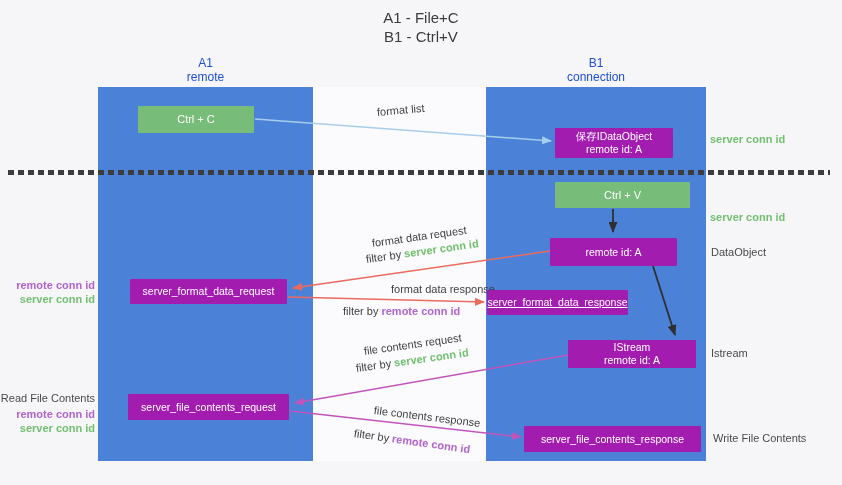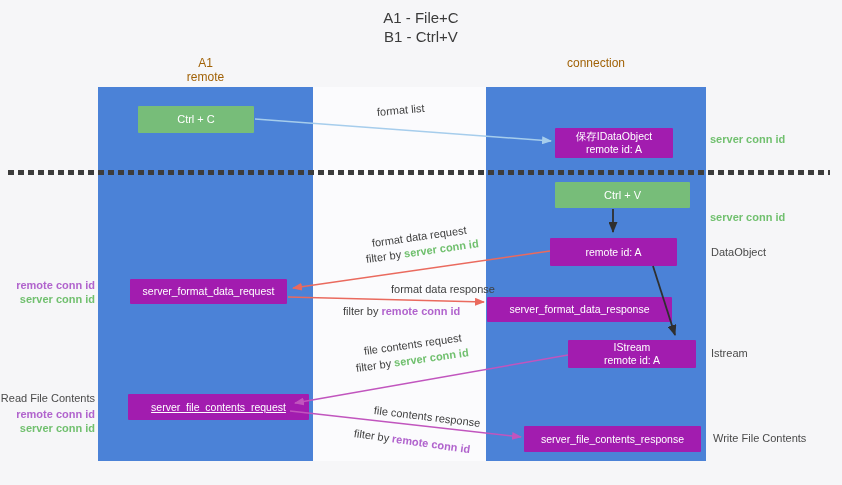--- a/index.html
+++ b/index.html
@@ -18,21 +18,21 @@
     background:#fbfbfd;z-index:0;
   }
   .lane{
     position:absolute;top:87px;height:374px;
     background:#4b82d7;z-index:1;
   }
   .lane-left{left:98px;width:215px;}
   .lane-right{left:486px;width:220px;}
   .lane-header{
     position:absolute;top:56px;z-index:3;
-    text-align:center;font-size:12px;color:#a16207;line-height:14px;
+    text-align:center;font-size:12px;color:#1d4ed8;line-height:14px;
   }
   .lane-header.left{left:98px;width:215px;}
   .lane-header.right{left:486px;width:220px;}
   .title{
     position:absolute;left:0;top:8px;width:842px;z-index:3;
     text-align:center;font-size:15px;color:#3b3b3b;line-height:19px;
   }
   .dotted{
     position:absolute;left:8px;top:170px;width:822px;height:5px;z-index:2;
     background:repeating-linear-gradient(90deg,#3c3c3c 0 6px,transparent 6px 10px);
@@ -72,20 +72,21 @@
   <div class="title">
     <div>A1 - File+C</div>
     <div>B1 - Ctrl+V</div>
   </div>
 
   <div class="lane-header left">
     <div>A1</div>
     <div>remote</div>
   </div>
   <div class="lane-header right">
+    <div>B1</div>
     <div>connection</div>
   </div>
 
   <div class="gap-strip"></div>
   <div class="lane lane-left"></div>
   <div class="lane lane-right"></div>
 
   <div class="dotted"></div>
 
   <div class="node green" style="left:138px;top:106px;width:116px;height:27px;">Ctrl + C</div>
@@ -96,28 +97,28 @@
   </div>
 
   <div class="node green" style="left:555px;top:182px;width:135px;height:26px;">Ctrl + V</div>
 
   <div class="node orange" style="left:550px;top:238px;width:127px;height:28px;">
     <div>remote id: A</div>
   </div>
 
   <div class="node orange" style="left:130px;top:279px;width:157px;height:25px;">server_format_data_request</div>
 
-  <div class="node orange" style="left:487px;top:297px;width:185px;height:25px;">server_format_data_response</div>
+  <div class="node orange" style="left:487px;top:290px;width:141px;height:25px;text-decoration:underline;">server_format_data_response</div>
 
   <div class="node orange" style="left:568px;top:340px;width:128px;height:28px;">
     <div>IStream</div>
     <div>remote id: A</div>
   </div>
 
-  <div class="node orange" style="left:128px;top:394px;width:181px;height:26px;text-decoration:underline;">server_file_contents_request</div>
+  <div class="node orange" style="left:128px;top:394px;width:161px;height:26px;">server_file_contents_request</div>
 
   <div class="node orange" style="left:524px;top:426px;width:177px;height:26px;">server_file_contents_response</div>
 
   <div class="slabel green" style="left:710px;top:133px;">server conn id</div>
   <div class="slabel green" style="left:710px;top:211px;">server conn id</div>
   <div class="slabel" style="left:711px;top:246px;">DataObject</div>
   <div class="slabel" style="left:711px;top:347px;">Istream</div>
   <div class="slabel" style="left:713px;top:432px;">Write File Contents</div>
 
   <div class="slabel purple left-col" style="top:279px;">remote conn id</div>

